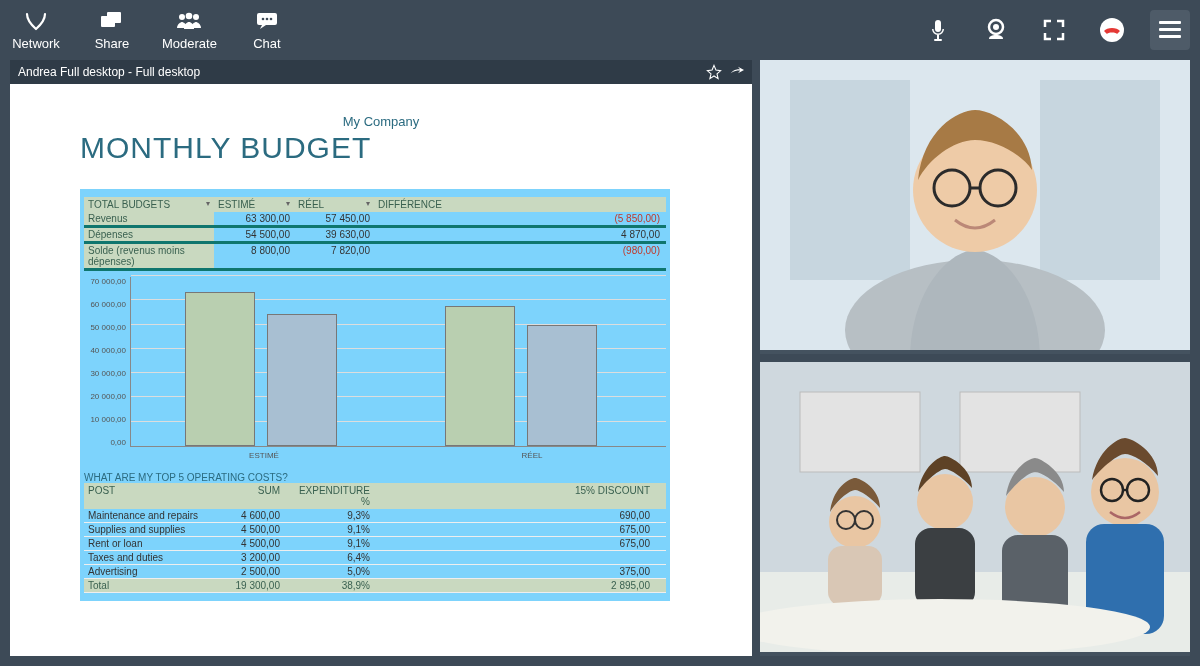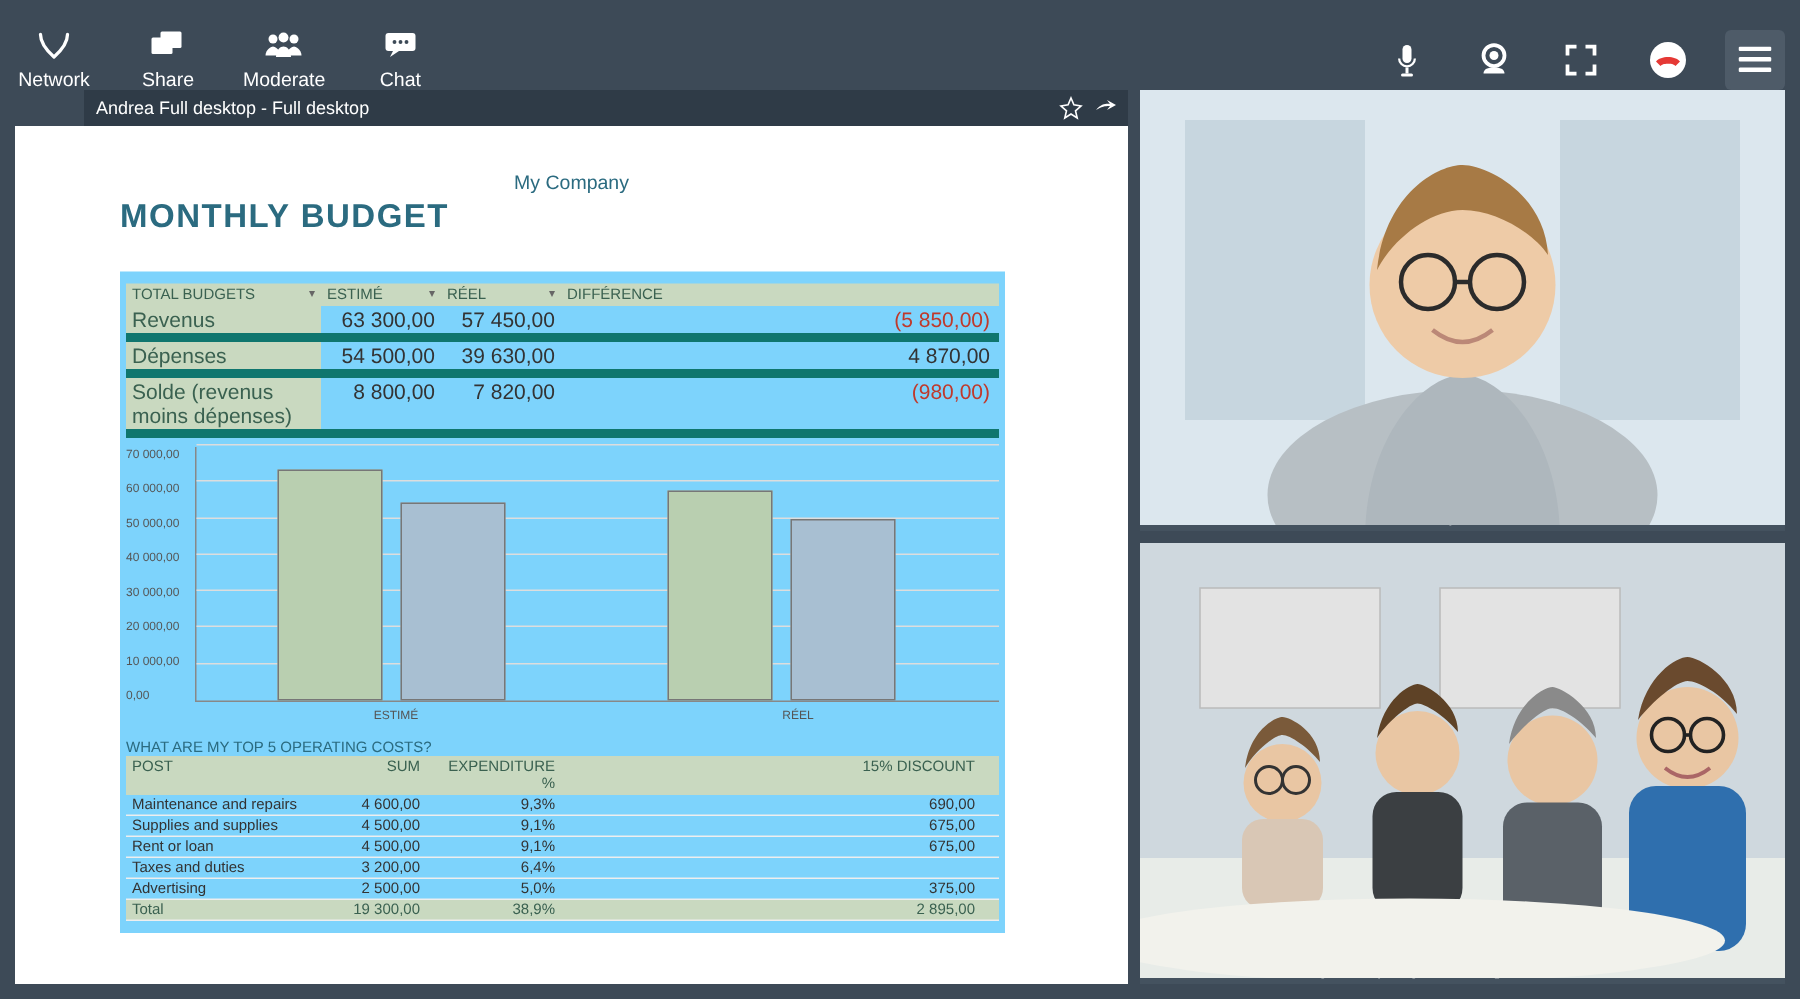--- a/index.html
+++ b/index.html
@@ -6,21 +6,21 @@
   body {
     width: 1200px; height: 666px;
     font-family: "Segoe UI", Arial, sans-serif;
     background: #3d4a57;
     overflow: hidden;
   }
 
   
   .topbar {
     height: 60px;
-    display: flex; align-items: flex-end;
+    display: flex; align-items: center;
     padding: 0 10px;
     color: #fff;
   }
   .topbar-left { display:flex; gap: 24px; }
   .tb-item {
     display:flex; flex-direction:column; align-items:center;
     font-size: 13px; cursor:pointer;
     min-width: 52px;
   }
   .tb-item .ico { height: 22px; display:flex; align-items:center; justify-content:center; }
@@ -40,59 +40,59 @@
     padding: 0 10px 10px 10px;
     gap: 8px;
     height: calc(100% - 60px);
   }
   .share-pane { flex: 1; display:flex; flex-direction:column; }
   .side-pane  { width: 430px; display:flex; flex-direction:column; gap:8px; }
 
   .tile-header {
     background:#2f3b47; color:#fff;
     font-size:12px; padding:4px 8px;
-    display:flex; align-items:center;margin-left:46px;
+    display:flex; align-items:center;
   }
   .tile-header .hdr-actions { margin-left:auto; display:flex; gap:6px; }
 
   .doc-body {
     background:#fff; flex:1; padding:30px 70px 20px 70px;
     overflow:hidden;
   }
   .doc-company { color:#2b6b80; font-size:13px;text-align:center; }
-  .doc-title   { color:#2b6b80; font-size:22px; font-weight:700; letter-spacing:1px; margin-top:2px; }
+  .doc-title   { color:#2b6b80; font-size:30px; font-weight:400; letter-spacing:1px; margin-top:2px; }
 
   .doc-box {
     margin-top:24px; background:#7dd3fc; padding:8px 4px 8px 4px;
     width: 590px;
   }
 
   
   .budgets-head {
     display:grid; grid-template-columns: 130px 80px 80px 290px;
     background:#c9d9c0; font-size:10px; color:#3a6150;
   }
   .budgets-head > div { padding:2px 4px; position:relative; }
   .budgets-head > div:not(:last-child)::after{
     content:"▾"; position:absolute; right:4px; top:2px; font-size:8px; color:#666;
   }
   .budgets-row {
     display:grid; grid-template-columns: 130px 80px 80px 290px;
-    font-size:14px; color:#333;
-    border-bottom:6px solid #0f766e;
+    font-size:10px; color:#333;
+    border-bottom:3px solid #0f766e;
   }
   .budgets-row > div { padding:1px 4px; }
   .budgets-row > div:nth-child(1){ background:#c9d9c0; color:#3a6150; }
   .num { text-align:right; }
   .neg { color:#c0392b; }
 
   
   .chart-title { text-align:center; color:#2b6b80; font-size:12px; margin-top:14px; letter-spacing:1px; }
   .chart-area  { display:flex; margin-top:6px; }
-  .chart-yaxis { display:flex; flex-direction:column; justify-content:space-between; 
+  .chart-yaxis { display:flex; flex-direction:column; justify-content:space-between; align-items:flex-end;
                  font-size:8px; color:#555; height:170px; padding-right:4px; width:46px; }
   .chart-plot  { flex:1; position:relative; height:170px; border-left:1px solid #888; border-bottom:1px solid #888; }
   .chart-grid  { position:absolute; left:0; right:0; border-top:1px solid #ddd; }
   .bar { position:absolute; bottom:0; width:70px; border:1px solid #777; }
   .bar.green { background:#b9cfb0; }
   .bar.blue  { background:#a8bfd2; }
   .chart-xaxis { display:flex; font-size:8px; color:#555; margin-left:46px; }
   .chart-xaxis > div { flex:1; text-align:center; margin-top:4px; }
 
   

